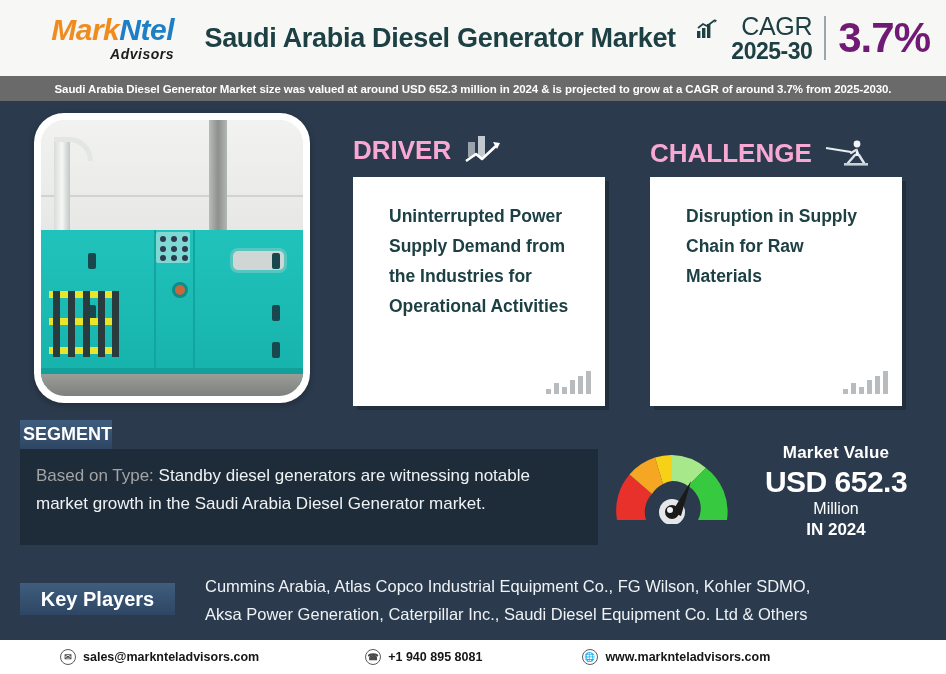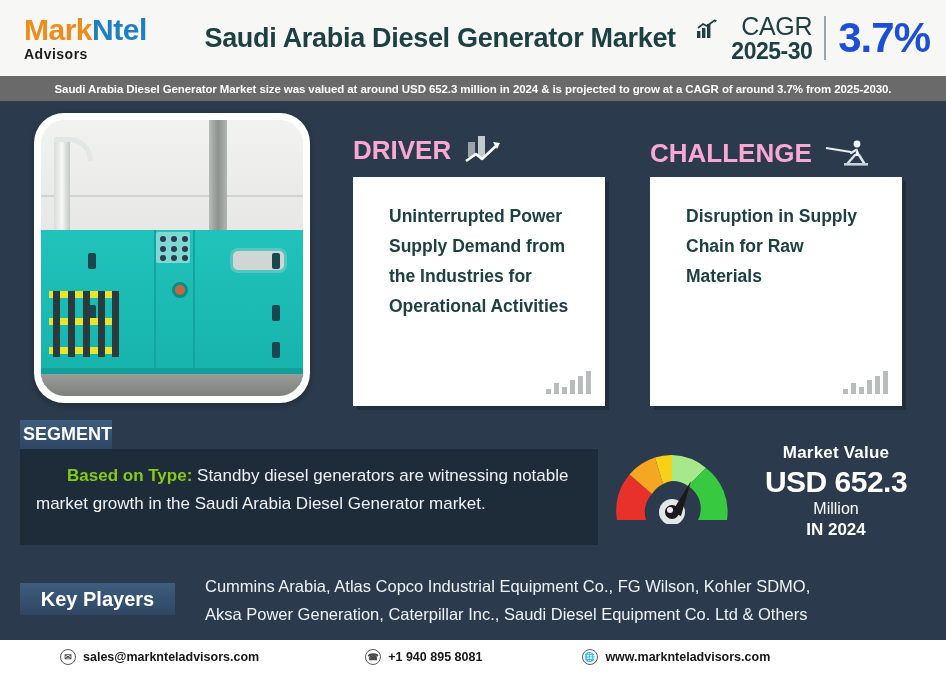--- a/index.html
+++ b/index.html
@@ -10,37 +10,37 @@
     overflow: hidden;
   }
   .page { position: relative; width: 946px; height: 674px; background: #2b3b4d; }
 
   
   .header {
     position: absolute; left: 0; top: 0; width: 946px; height: 76px;
     background: #f7f7f5;
     display: flex; align-items: center;
   }
-  .logo { margin-left: 24px; width: 150px; text-align: left; line-height: 1; }
+  .logo { margin-left: 24px; width: 150px; text-align: right; line-height: 1; font-style: italic; }
   .logo-main { font-size: 30px; font-weight: bold; letter-spacing: -0.5px; }
   .logo-mark { color: #f08c1e; }
   .logo-ntel { color: #1f7fc4; }
   .logo-sub { font-size: 14px; font-weight: bold; color: #1c1c1c; margin-top: 2px; letter-spacing: 0.5px; }
   .header-title {
     flex: 1; text-align: center;
     font-size: 27px; font-weight: bold; color: #1d4044;
     letter-spacing: -0.3px; padding-left: 10px;
   }
   .cagr-block { display: flex; align-items: center; margin-right: 16px; }
   .cagr-left { text-align: right; color: #1d4044; line-height: 1.05; }
   .cagr-top { display: flex; align-items: flex-end; justify-content: flex-end; gap: 4px; }
   .cagr-label { font-size: 25px; font-weight: normal; letter-spacing: -0.3px; margin-left: 19px; }
   .cagr-years { font-size: 23px; font-weight: bold; letter-spacing: -0.5px; }
   .cagr-div { width: 2px; height: 44px; background: #9aa6ad; margin: 0 12px; }
-  .cagr-value { font-size: 42px; font-weight: bold; color: #1d4ed8; letter-spacing: -1px; }
+  .cagr-value { font-size: 42px; font-weight: bold; color: #701a75; letter-spacing: -1px; }
 
   
   .subtitle {
     position: absolute; left: 0; top: 76px; width: 946px; height: 25px;
     background: #6a6a6a; color: #ffffff;
     font-size: 11.5px; font-weight: bold;
     display: flex; align-items: center; justify-content: center;
     letter-spacing: -0.1px;
   }
 
@@ -92,21 +92,21 @@
   .badge {
     position: absolute; background: linear-gradient(180deg,#3f5d7e,#2e4663);
     color: #ffffff; font-weight: bold; display: flex; align-items: center;
   }
   #segment-badge { left: 20px; top: 420px; width: 92px; height: 29px; font-size: 18px; padding-left: 3px; }
   #segment-box {
     position: absolute; left: 20px; top: 449px; width: 578px; height: 96px;
     background: #1e2b38; padding: 13px 16px;
   }
   #segment-box .t { color: #eef2f5; font-size: 17px; line-height: 1.62; }
-  #segment-box .t b { color: #84cc16; font-weight: bold; margin-left: 31px; }
+  #segment-box .t b { color: #a3a3a3; font-weight: normal; }
 
   
   #gauge { position: absolute; left: 611px; top: 450px; width: 122px; height: 74px; }
   .mv { position: absolute; left: 746px; top: 443px; width: 180px; text-align: center; color: #ffffff; }
   .mv .l1 { font-size: 17px; font-weight: bold; letter-spacing: 0.2px; }
   .mv .l2 { font-size: 30px; font-weight: bold; margin-top: 2px; letter-spacing: -0.5px; }
   .mv .l3 { font-size: 16px; margin-top: 1px; }
   .mv .l4 { font-size: 17px; font-weight: bold; margin-top: 2px; }
 
   

